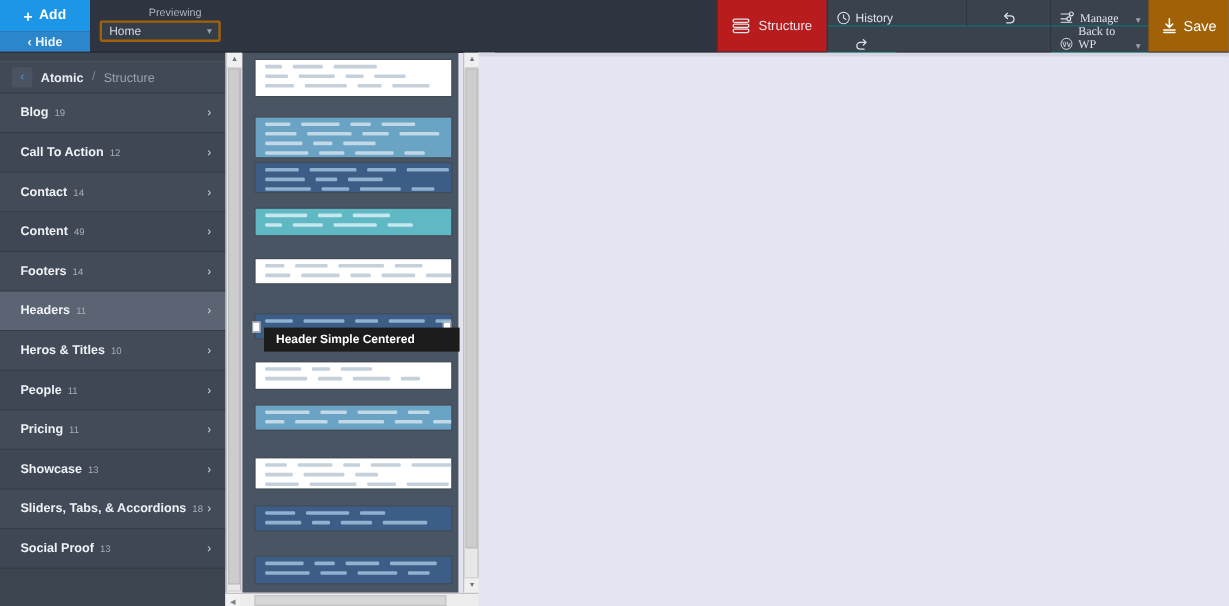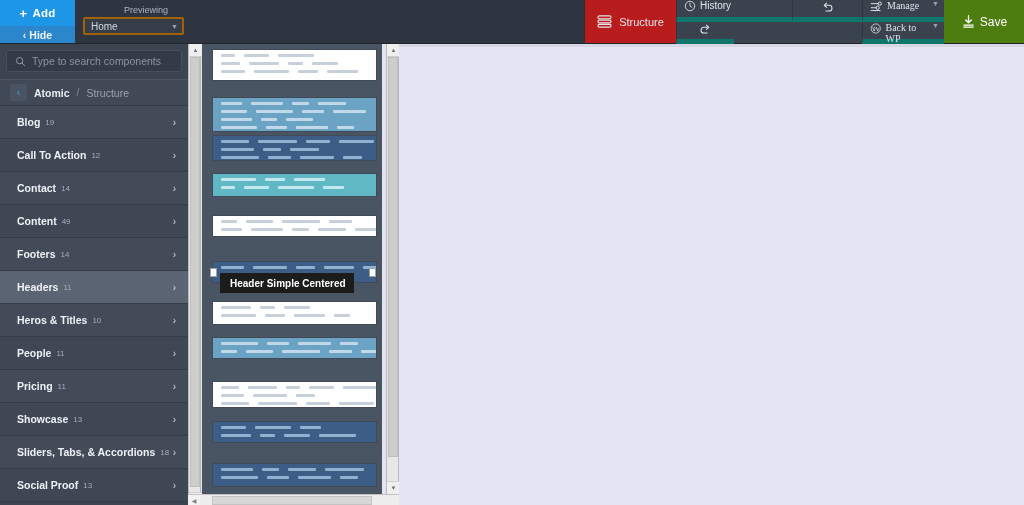--- a/index.html
+++ b/index.html
@@ -55,29 +55,29 @@
     border-left: 1px solid #2a303a;
   }
   .toolgrid {
     width: 186px; display: grid;
     grid-template-columns: 58px 58px 70px;
     grid-template-rows: 22px 22px;
     background: #3a424e;
   }
   .toolgrid.wide { grid-template-columns: 116px 70px; font-family: Liberation Serif, serif; }
   .tg-cell {
-    display: flex; align-items: flex-start; justify-content: flex-start;
+    display: flex; align-items: flex-end; justify-content: flex-start;
     gap: 4px; padding-left: 7px;
     color: #dfe3ea; font-size: 10px; cursor: pointer;
-    border-left: 1px solid #2f3741; border-bottom: 5px solid #0f766e;
+    border-left: 1px solid #2f3741; border-bottom: 1px solid #0f766e;
   }
   .tg-cell.center { justify-content: center; padding-left: 0; }
   .tg-cell .tg-caret { margin-left: auto; margin-right: 5px; font-size: 7px; color: #99a1ad; }
   .save-btn {
-    width: 80px; background: #4d7c0f; color: #fff;
+    width: 67px; background: #a16207; color: #fff;
     display: flex; align-items: center; justify-content: center; gap: 4px;
     font-size: 12px; cursor: pointer;
   }
 
   
   .leftpanel {
     position: absolute; left: 0; top: 44px; width: 188px; height: 461px;
     background: #3c4450;
   }
   .searchwrap { padding: 6px 6px 0 6px; }
@@ -143,21 +143,21 @@
     position: absolute; left: 11px; width: 163px;
     background: #fff; box-shadow: 0 0 0 1px rgba(0,0,0,.12);
     overflow: hidden; cursor: pointer;
   }
   .thumb .sk { position: absolute; background: #c7d3dd; border-radius: 1px; opacity: .85; }
   .tsel-handle {
     position: absolute; width: 7px; height: 9px; background: #fff;
     border: 1px solid #9aa4b0;
   }
   .tooltip {
-    position: absolute; left: 220px; top: 273px; width: 134px; height: 20px;
+    position: absolute; left: 220px; top: 273px; width: 163px; height: 20px;
     background: #1c1c1c; color: #fff; font-size: 10px; font-weight: bold;
     display: flex; align-items: center; padding-left: 10px; z-index: 30;
   }
 
   
   .vscroll-thumb {
     position: absolute; left: 386px; top: 44px; width: 13px; height: 450px;
     background: #e7e7e7; border-left:1px solid #b9b9b9; border-right:1px solid #b9b9b9;
   }
   .hscroll {
@@ -266,29 +266,20 @@
       <svg class="icon" width="15" height="15" viewBox="0 0 16 16">
         <path d="M8 1.8v7.4M5 6.4 8 9.4l3-3" fill="none" stroke="#fff" stroke-width="1.4" stroke-linecap="round" stroke-linejoin="round"></path>
         <path d="M3 11.8h10M3 14h10" stroke="#fff" stroke-width="1.3" stroke-linecap="round"></path>
       </svg>
       <span>Save</span>
     </div>
   </div>
 
   <div class="leftpanel">
 
-    <div class="searchwrap">
-      <div class="searchbox">
-        <svg class="icon" width="11" height="11" viewBox="0 0 16 16">
-          <circle cx="6.8" cy="6.8" r="4.6" fill="none" stroke="#9ba2ae" stroke-width="1.3"></circle>
-          <path d="M10.3 10.3 14 14" stroke="#9ba2ae" stroke-width="1.3" stroke-linecap="round"></path>
-        </svg>
-        <input type="text" placeholder="Type to search components" style="">
-      </div>
-    </div>
 
     <div class="breadcrumb">
       <div class="bc-back">
         <span>‹</span>
       </div>
       <span class="bc-cur">Atomic</span>
       <span class="bc-sep">/</span>
       <span class="bc-par">Structure</span>
     </div>
 

